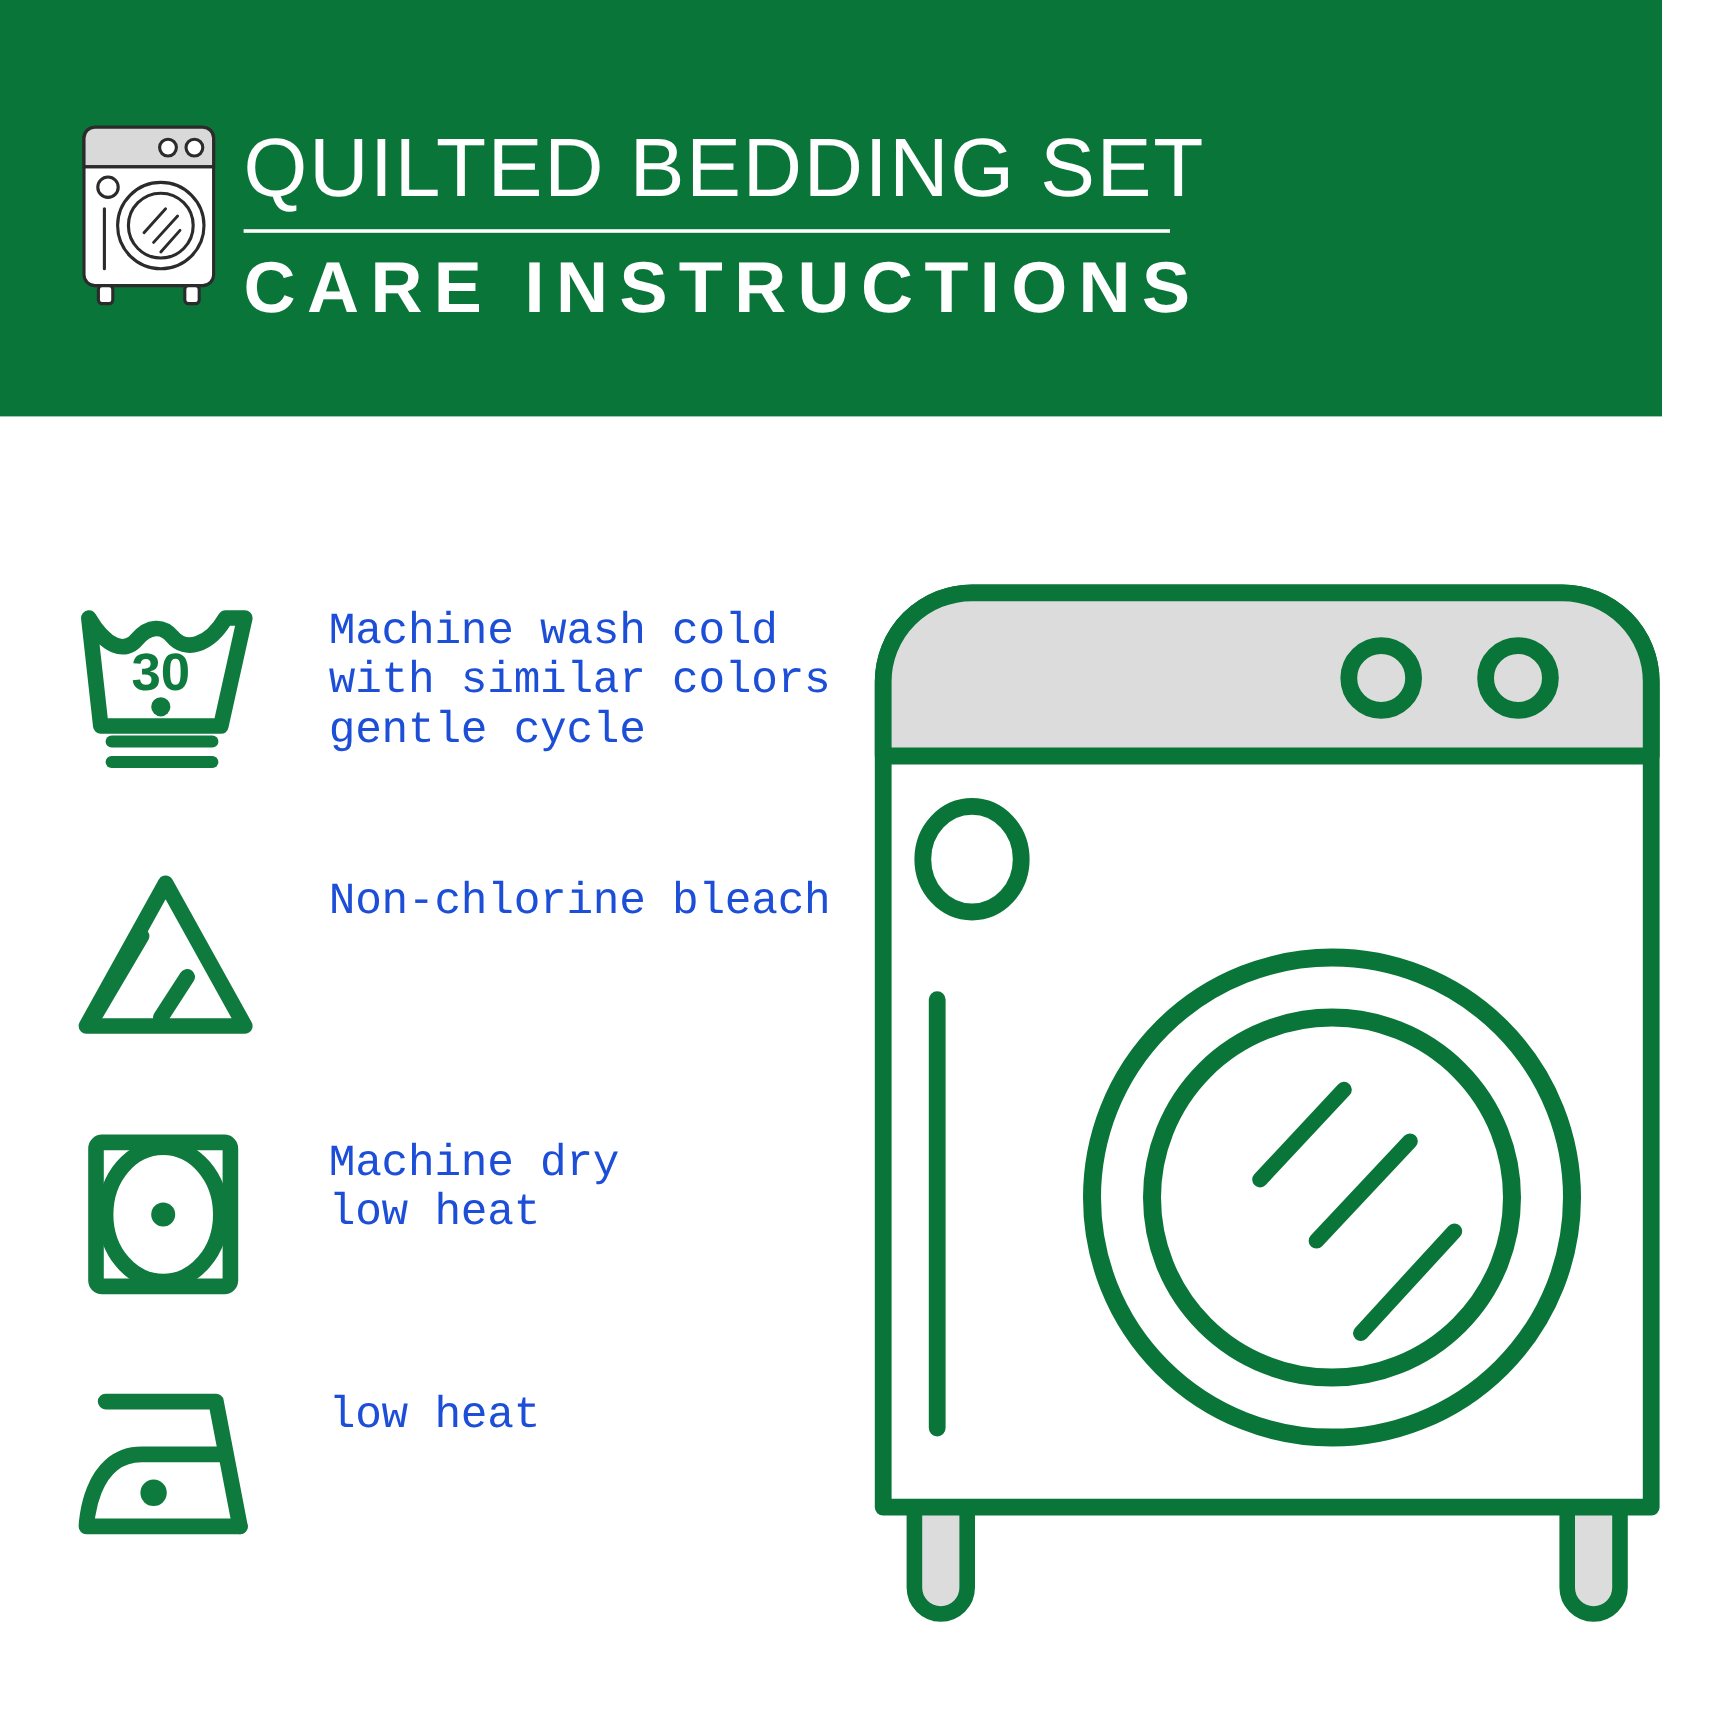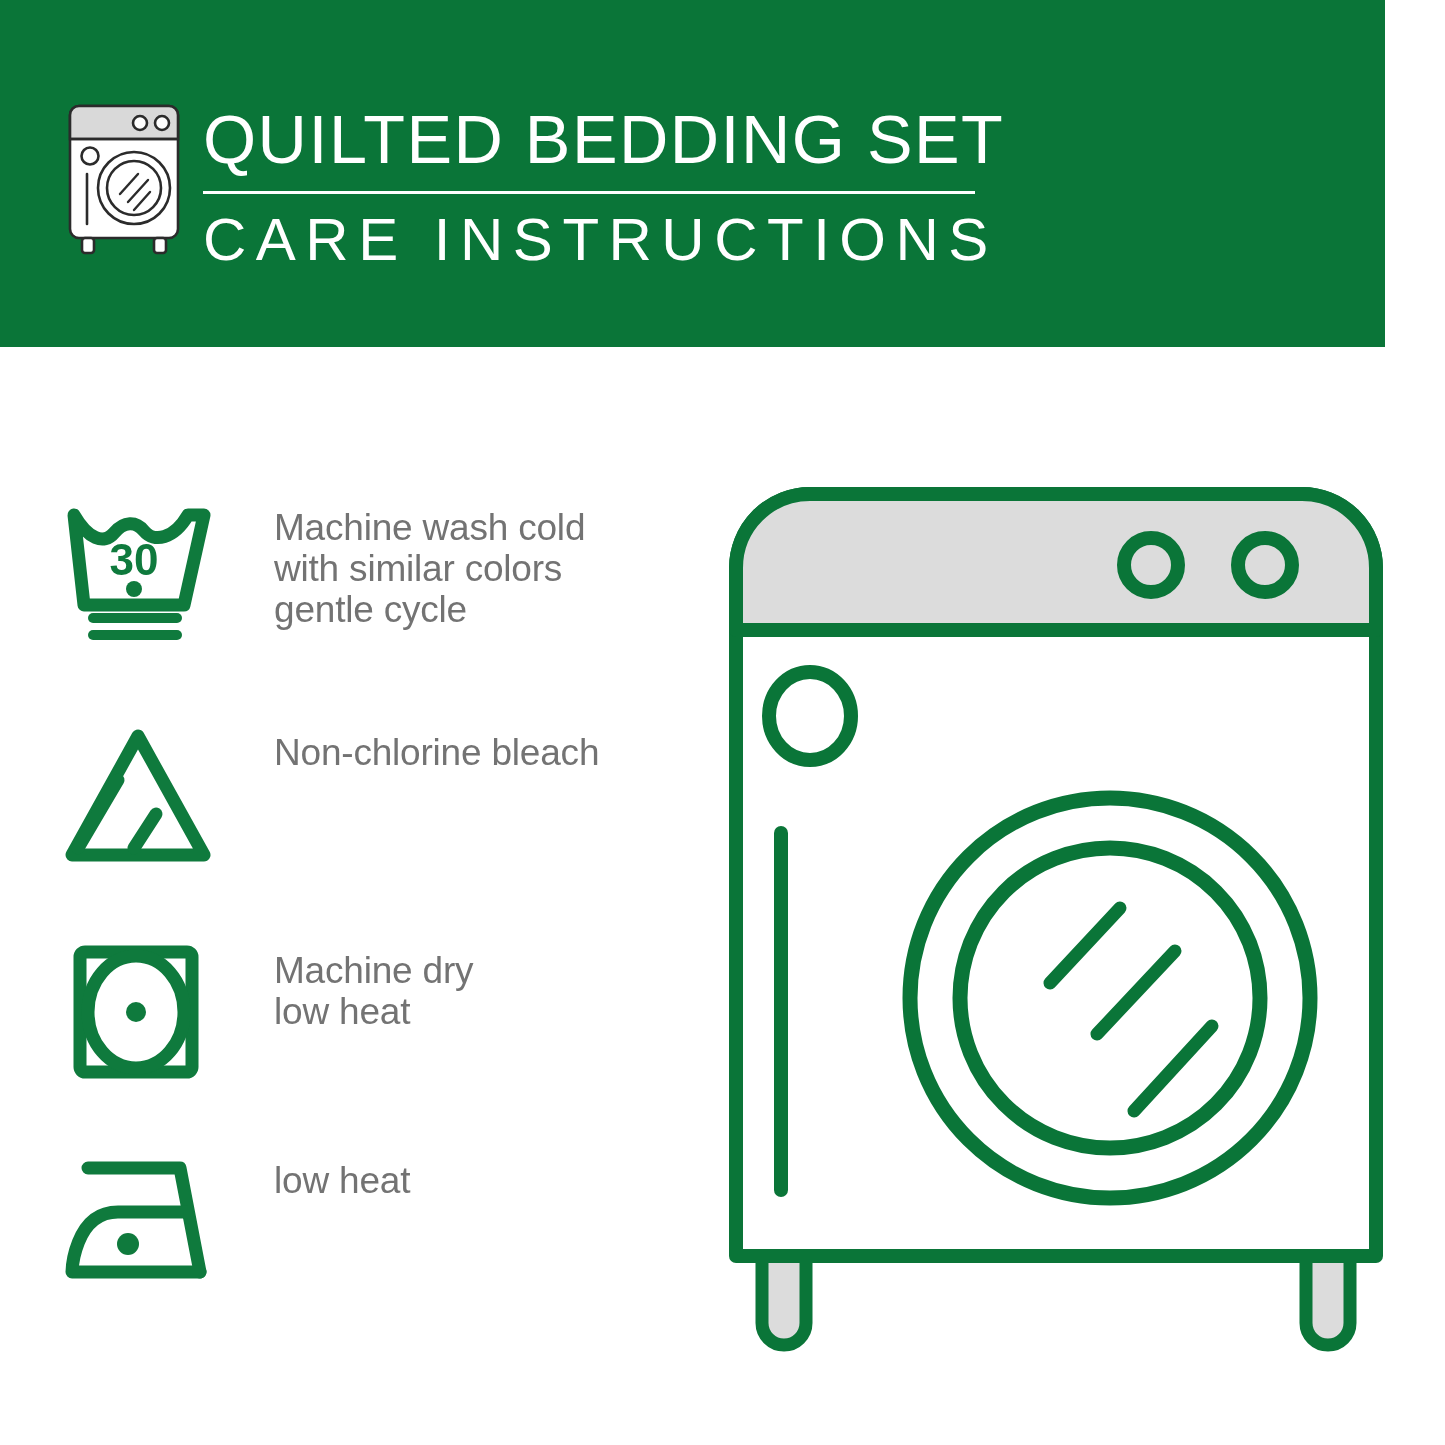--- a/index.html
+++ b/index.html
@@ -55,21 +55,21 @@
     width: 772px;
     height: 3px;
     background: #ffffff;
     margin-top: 11px;
     margin-bottom: 12px;
   }
   #title-sub {
     font-family: "Liberation Sans", sans-serif;
     font-size: 60px;
     line-height: 68px;
-    font-weight: 400;
+    font-weight: 700;
     color: #ffffff;
     letter-spacing: 9.5px;
     white-space: nowrap;
   }
 
   
   .care-row {
     position: absolute;
     left: 62px;
     width: 640px;
@@ -79,24 +79,24 @@
     gap: 37px;
   }
   .care-symbol {
     width: 175px;
     flex: 0 0 175px;
     display: flex;
     align-items: flex-start;
     justify-content: flex-start;
   }
   .care-text {
-    font-family: Liberation Sans, sans-serif;
+    font-family: Liberation Mono, monospace;
     font-size: 37px;
     line-height: 41px;
-    color: #737373;
+    color: #1d4ed8;
     letter-spacing: -0.2px;
     padding-top: 10px;
   }
   #row-wash  { top: 497px; }
   #row-bleach{ top: 722px; }
   #row-dry   { top: 940px; }
   #row-iron  { top: 1150px; }
 
   
   #washer-illustration {

